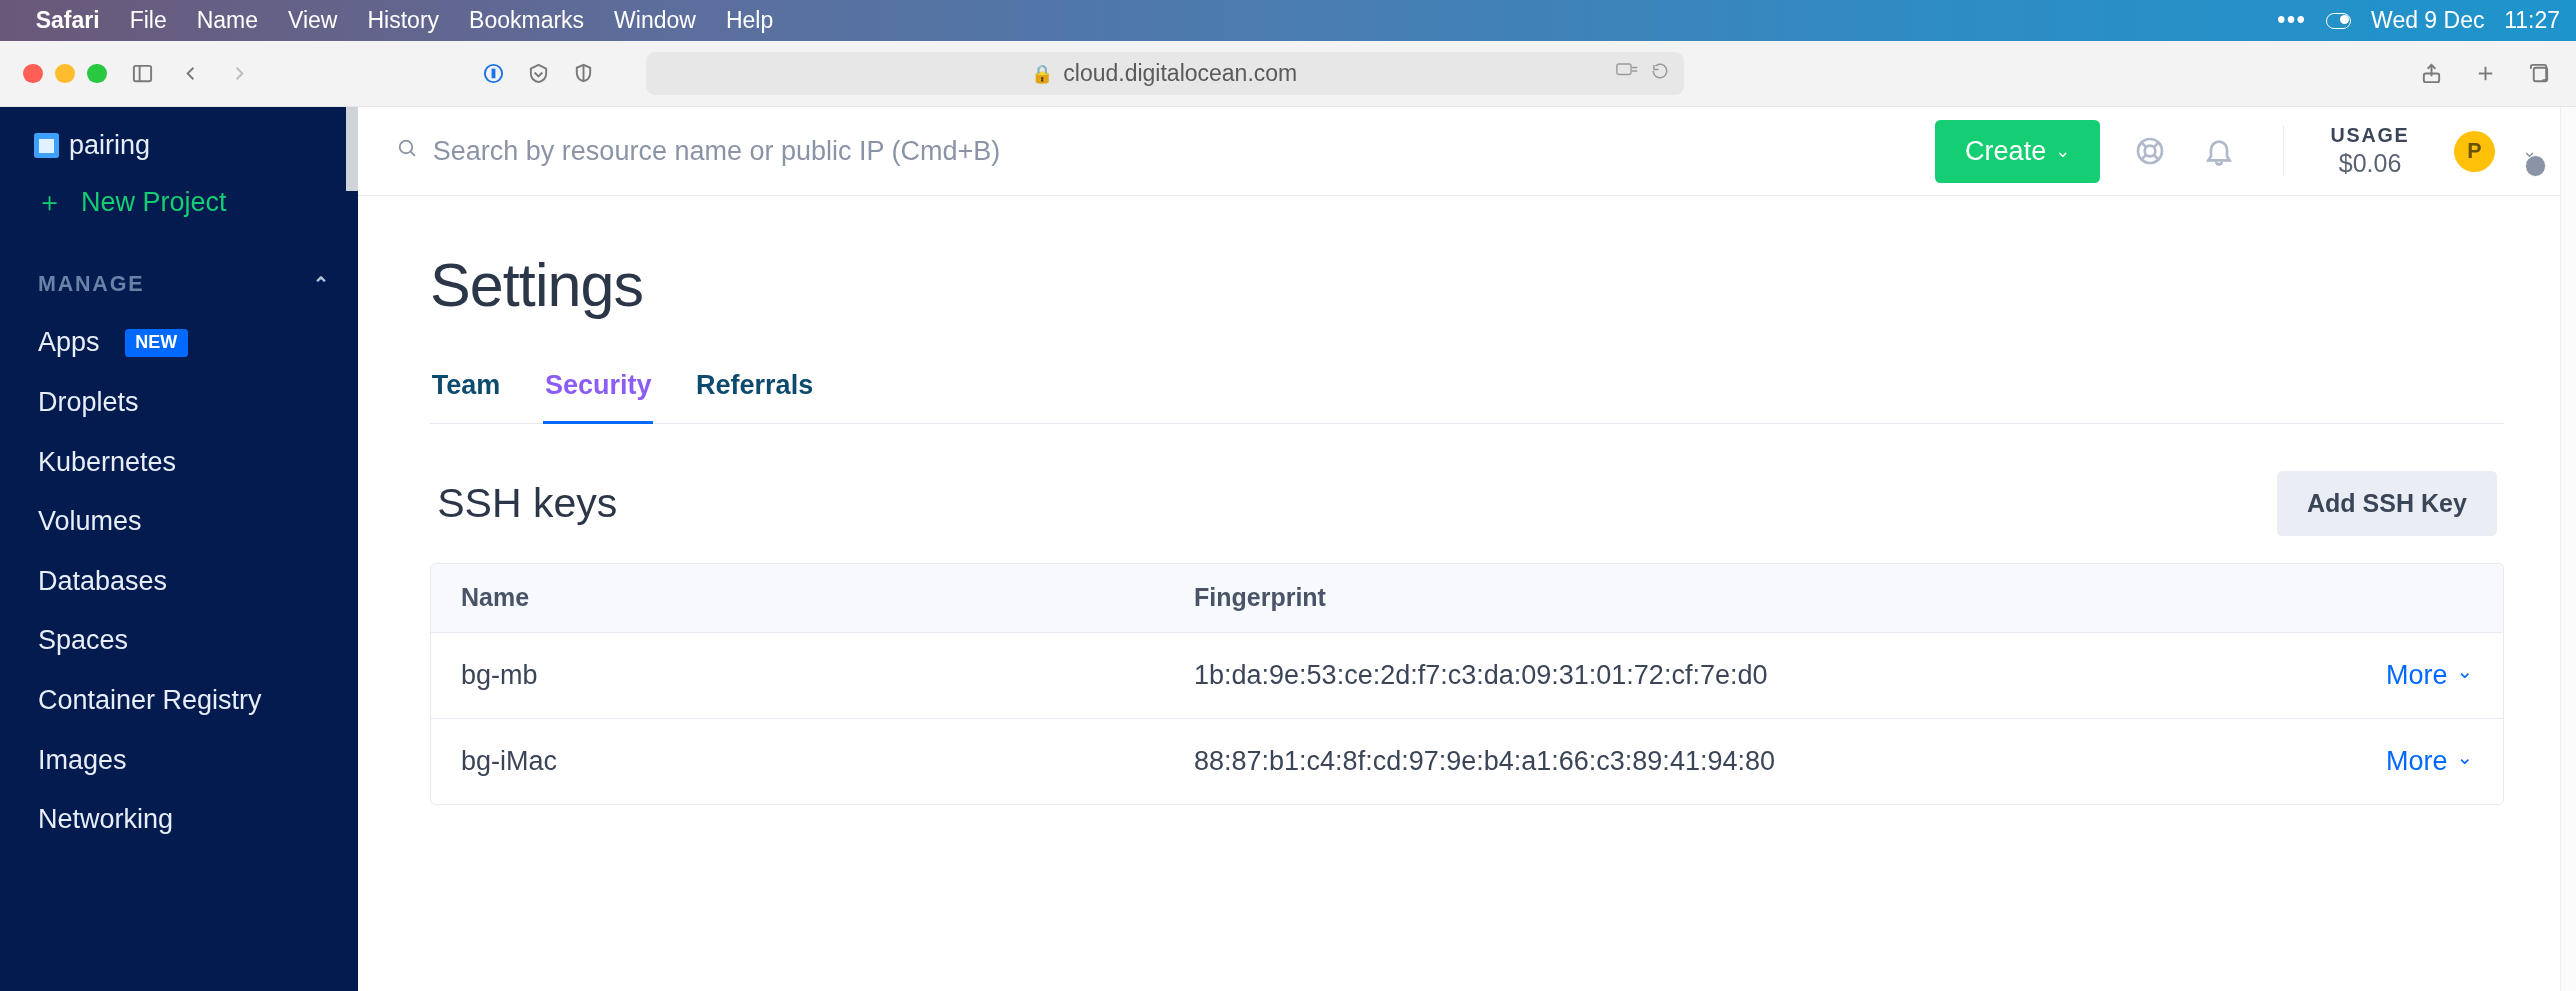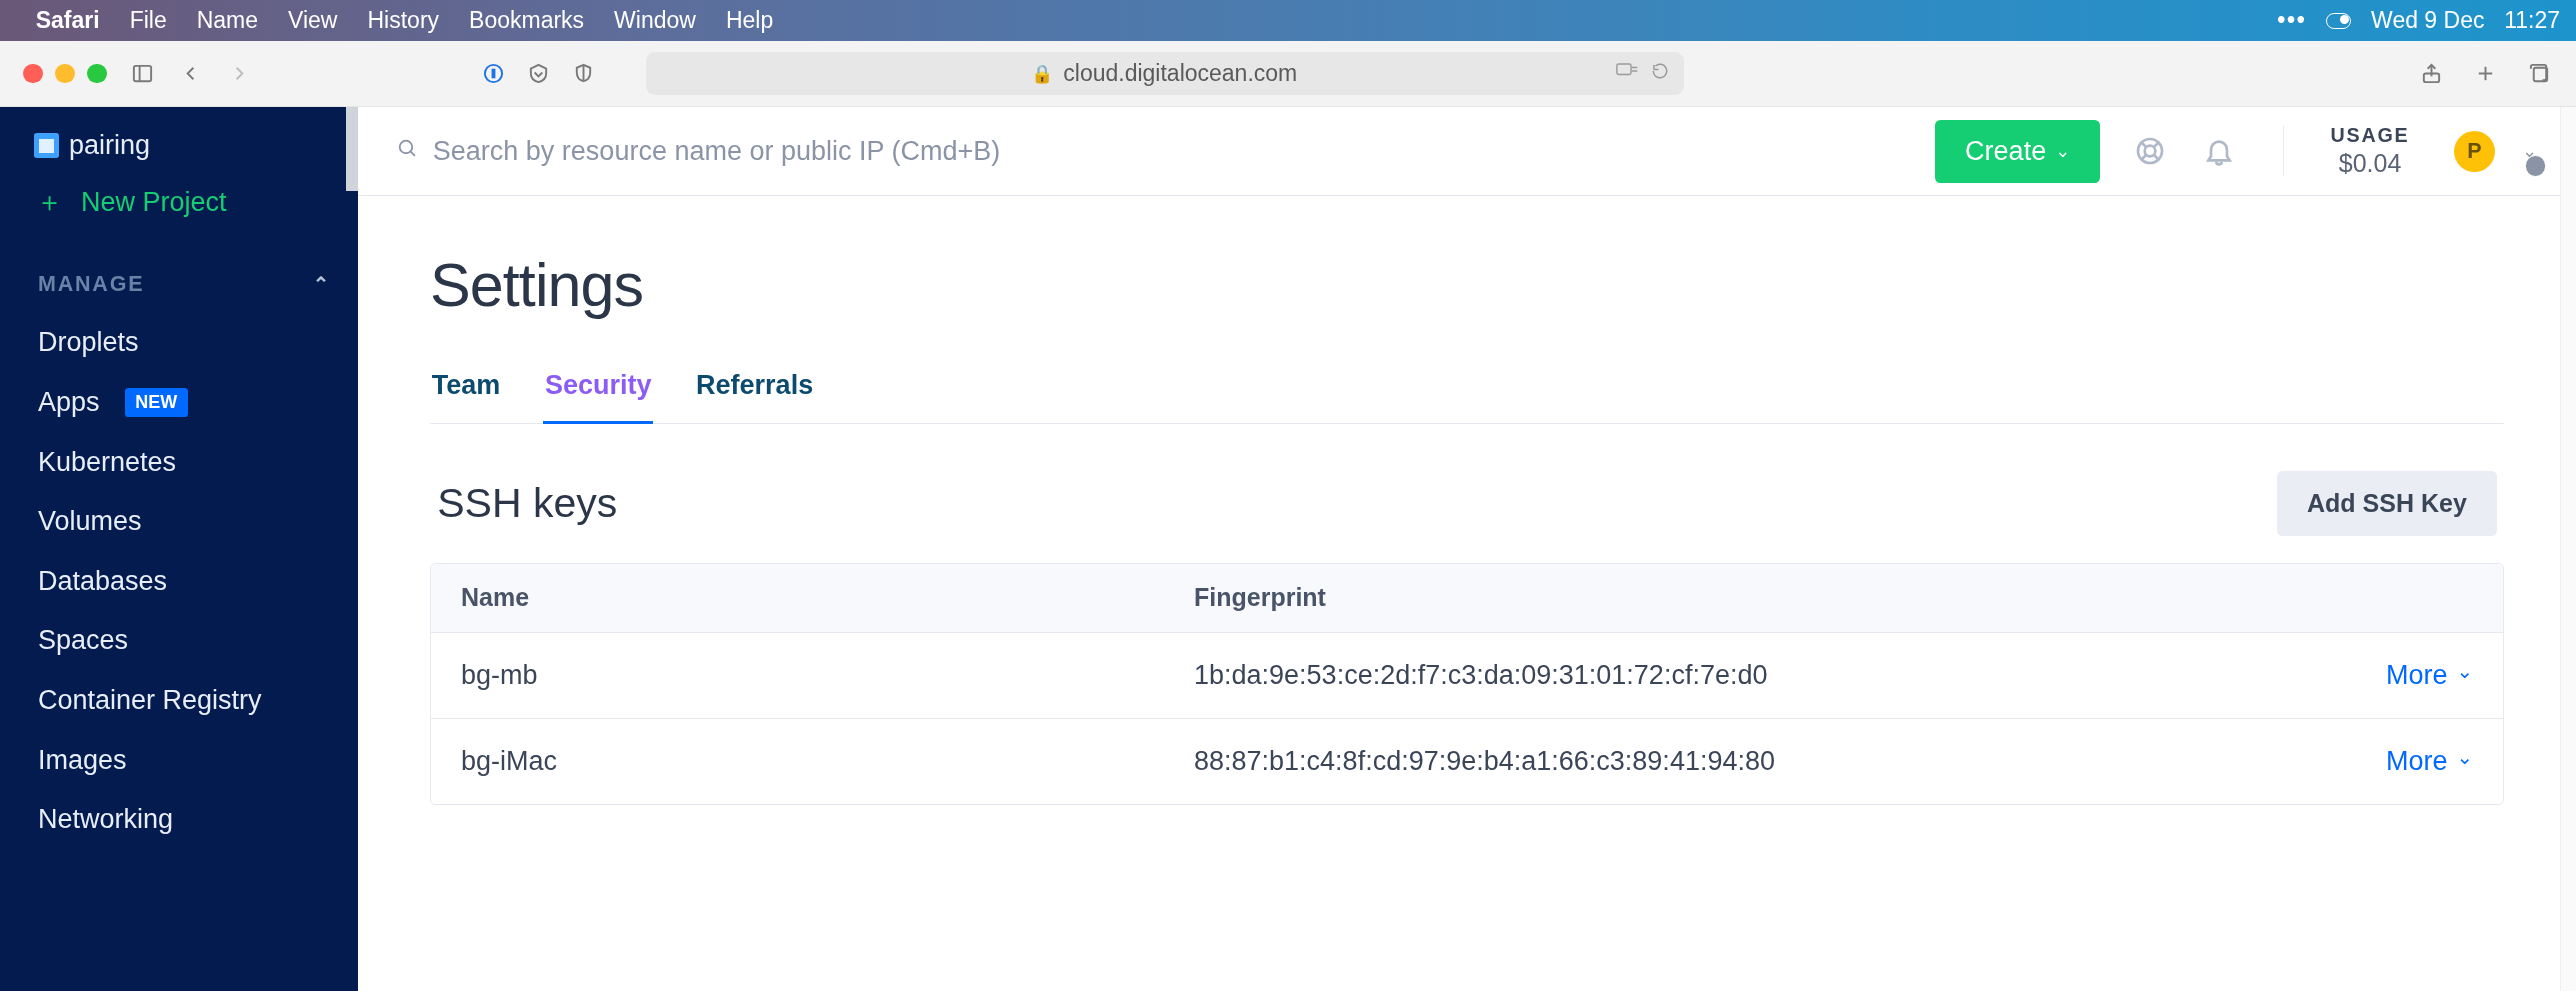--- a/index.html
+++ b/index.html
@@ -209,25 +209,25 @@
     <div class="newproj-row">
       <span class="plus">＋</span>
       <span>New Project</span>
     </div>
     <div class="section-header">
       <span>MANAGE</span>
       <span class="chev">⌃</span>
     </div>
 
     <div class="nav-item">
-      <span>Droplets</span>
-    </div>
-    <div class="nav-item">
       <span>Apps</span>
       <span class="badge-new">NEW</span>
+    </div>
+    <div class="nav-item">
+      <span>Droplets</span>
     </div>
     <div class="nav-item">
       <span>Kubernetes</span>
     </div>
     <div class="nav-item">
       <span>Volumes</span>
     </div>
     <div class="nav-item">
       <span>Databases</span>
     </div>
@@ -274,21 +274,21 @@
       </span>
       <span class="topbar-icon">
         <svg viewBox="0 0 24 24">
             <path d="M18 16 v-5 a6 6 0 0 0-12 0 v5 l-2 3 h16 z"></path>
             <path d="M10 20 a2 2 0 0 0 4 0"></path>
           </svg>
       </span>
       <div class="divider-v"></div>
       <div class="usage-block">
         <span class="usage-label">USAGE</span>
-        <span class="usage-amount">$0.04</span>
+        <span class="usage-amount">$0.06</span>
       </div>
       <div class="avatar-wrap">
         <span class="avatar">P</span>
         <span class="avatar-sm"></span>
         <span class="avatar-chev">⌄</span>
       </div>
     </div>
 
     <div class="content">
       <h1 class="page-title">Settings</h1>

